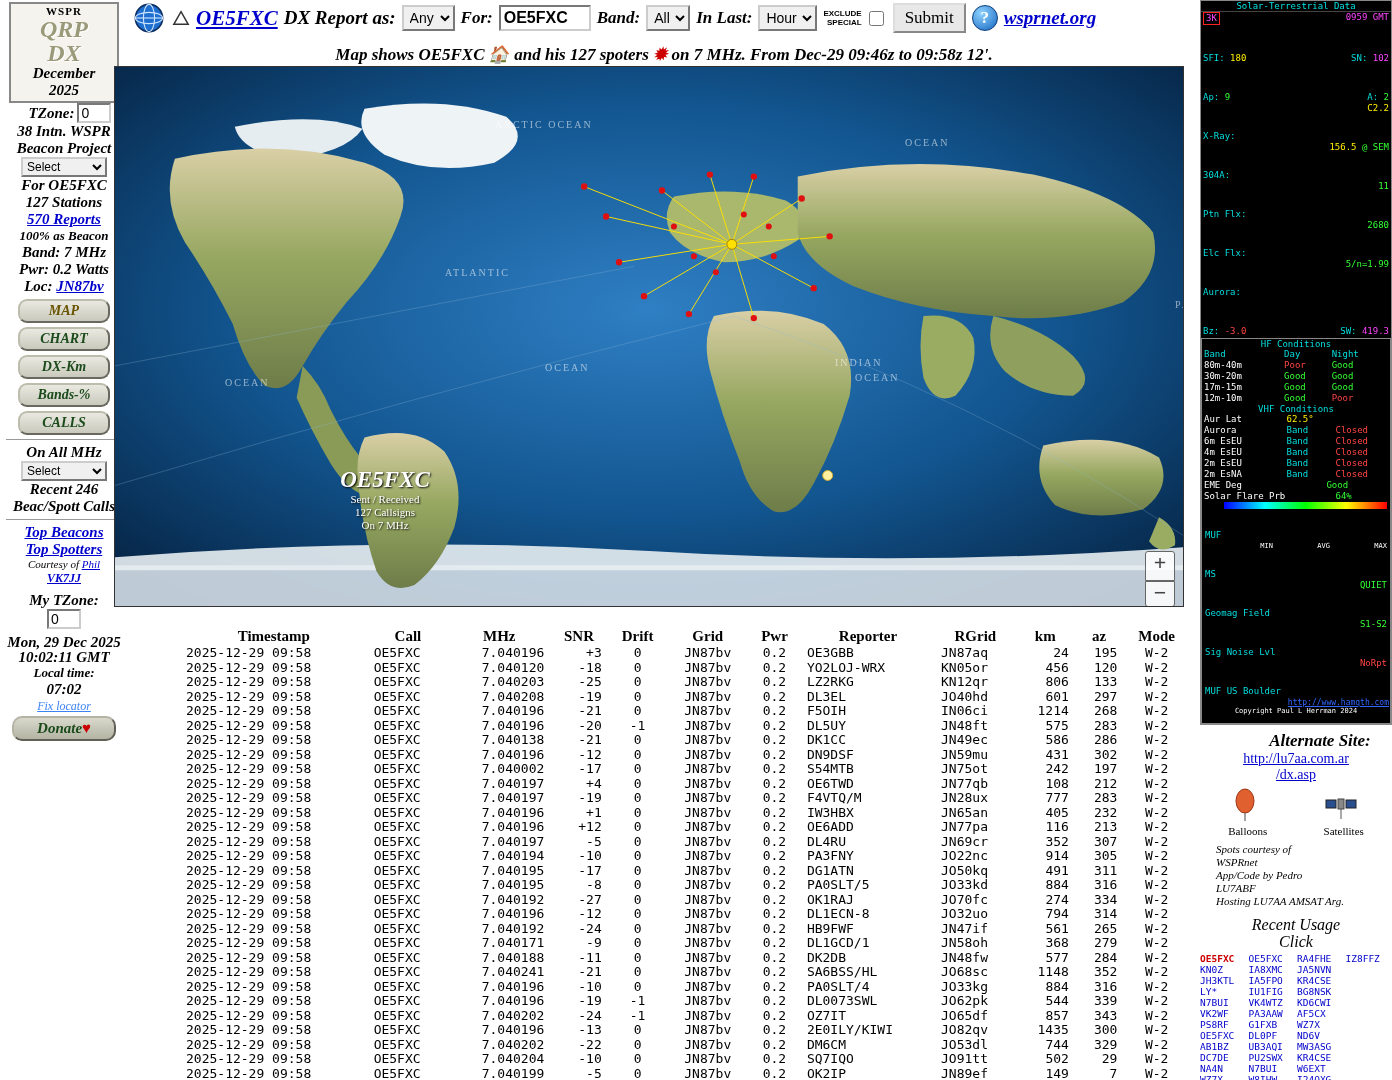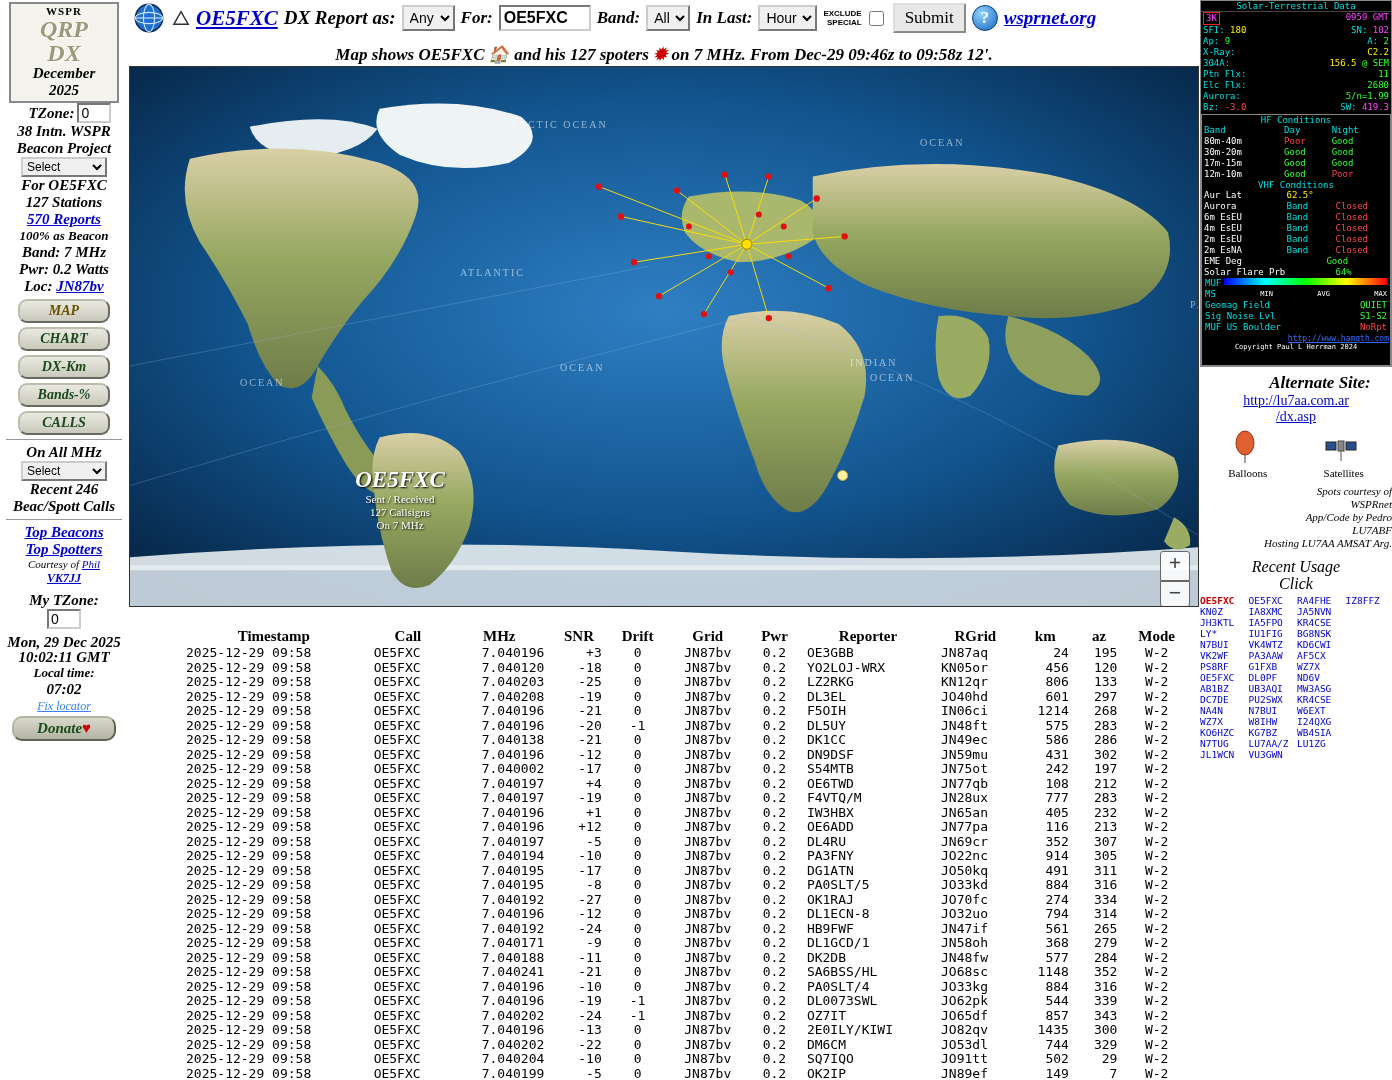--- a/index.html
+++ b/index.html
@@ -109,21 +109,21 @@
   .donate {
     display: block; width: 104px; margin: 2px auto; padding: 2px 0;
     background: linear-gradient(#d8d8cc, #b4b4a4);
     border: 2px outset #b4b4a4; border-radius: 10px;
     font-weight: bold; font-style: italic; font-size: 15px; color: #1b4a1b;
     cursor: pointer;
   }
 
   
   #map {
-    position: absolute; left: 129px; top: 66px; width: 1070px; height: 541px;
+    position: absolute; left: 114px; top: 66px; width: 1070px; height: 541px;
     background: #0b2d5c; overflow: hidden;
     border: 1px solid #333;
   }
   #map-canvas { position:absolute; left:0; top:0; width:100%; height:100%; }
   .map-label {
     position: absolute; left: 160px; top: 400px; color: #ffffff;
     text-align: center; width: 220px; text-shadow: 1px 1px 2px #000;
   }
   .map-label .big { font-size: 23px; font-weight: bold; font-style: italic; }
   .map-label .small { font-size: 11px; line-height: 13px; }
@@ -144,31 +144,31 @@
   #rightpanel {
     position: absolute; left: 1200px; top: 0; width: 192px; height: 1080px;
     font-family: "DejaVu Sans Mono", monospace; font-size: 9px;
   }
   .solar-box { width: 192px; border: 1px solid #888; background: #000; color: #0f0; }
   .solar-hdr {
     background: #000; color: #00e0e0; text-align: center; font-size: 9px;
     border-bottom: 1px solid #444;
   }
   .solar-row { display: flex; justify-content: space-between; padding: 0 2px; font-size: 9px; line-height: 11px;}
-  .cyan { color: #00dddd; } .yel { color: #ffee00; } .mag { color: #ff44ff; }
+  .cyan { color: #00dddd; margin-top: 28px; } .yel { color: #ffee00; } .mag { color: #ff44ff; }
   .grn { color: #33ff33; } .red { color: #ff4444; } .wht { color:#ffffff; }
-  .hfbox { background: #000; border: 1px solid #888; margin-top: 1px; padding: 0 1px 14px;}
+  .hfbox { background: #000; border: 1px solid #888; margin-top: 1px; padding: 0 1px 8px;}
   .hfhdr { color: #00dddd; text-align: center; font-size: 9px;}
   .hftbl { width: 100%; border-collapse: collapse; font-size: 9px;}
   .hftbl td { padding: 0 1px; line-height: 11px;}
   .alt-title { font-family: "Liberation Serif", serif; font-size: 17px; font-weight: bold; font-style: italic; text-align:center; margin-top: 6px; padding-left: 48px;}
   .alt-link { font-family: "Liberation Serif", serif; font-size: 14px; color: #0000cc; text-align: center; display:block; text-decoration: underline;}
   .icon-row { display: flex; justify-content: space-around; margin-top: 4px;}
   .icon-cap { font-family: "Liberation Serif", serif; font-size: 11px; text-align:center;}
-  .credits { font-family: "Liberation Serif", serif; font-size: 11px; font-style: italic; text-align: right; line-height: 13px; margin-top: 6px; padding-left: 16px;}
+  .credits { font-family: "Liberation Serif", serif; font-size: 11px; font-style: italic; text-align: left; line-height: 13px; margin-top: 6px; padding-left: 16px;}
   .recent-title { font-family: "Liberation Serif", serif; font-size: 16px; font-style: italic; text-align:center; margin-top: 8px; line-height: 17px;}
   #recent-grid { display: grid; grid-template-columns: repeat(4, 1fr); font-family: "DejaVu Sans Mono", monospace; font-size: 9.5px; column-gap: 2px; margin-top: 3px;}
   #recent-grid a { color: #0000cc; text-decoration: none; white-space: nowrap; }
   #recent-grid a.first { color: #cc0000; font-weight: bold; }
 
   
   #spot-table-wrap {
     position: absolute; left: 180px; top: 628px; width: 1010px; height: 452px;
     overflow: hidden;
   }

